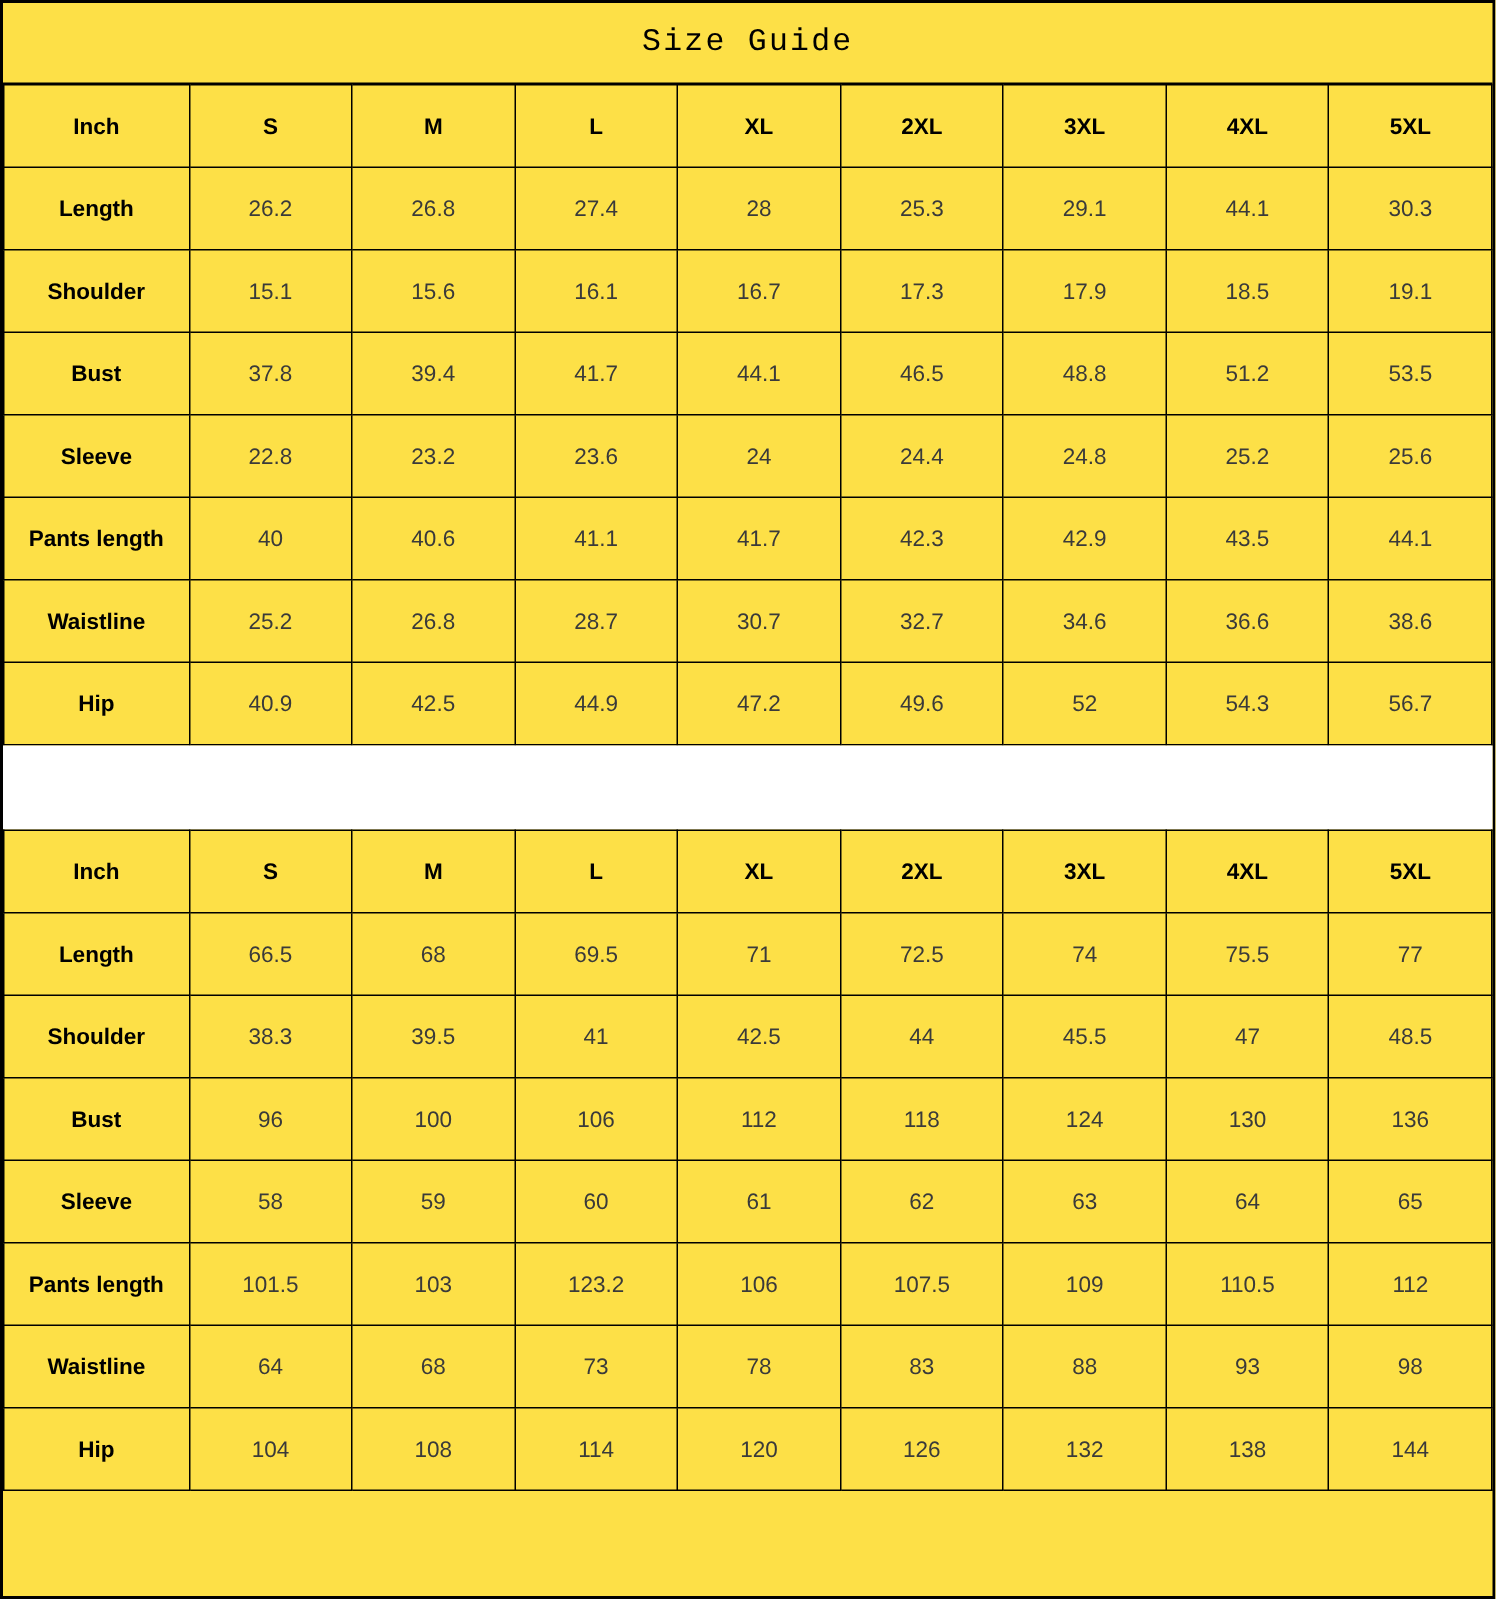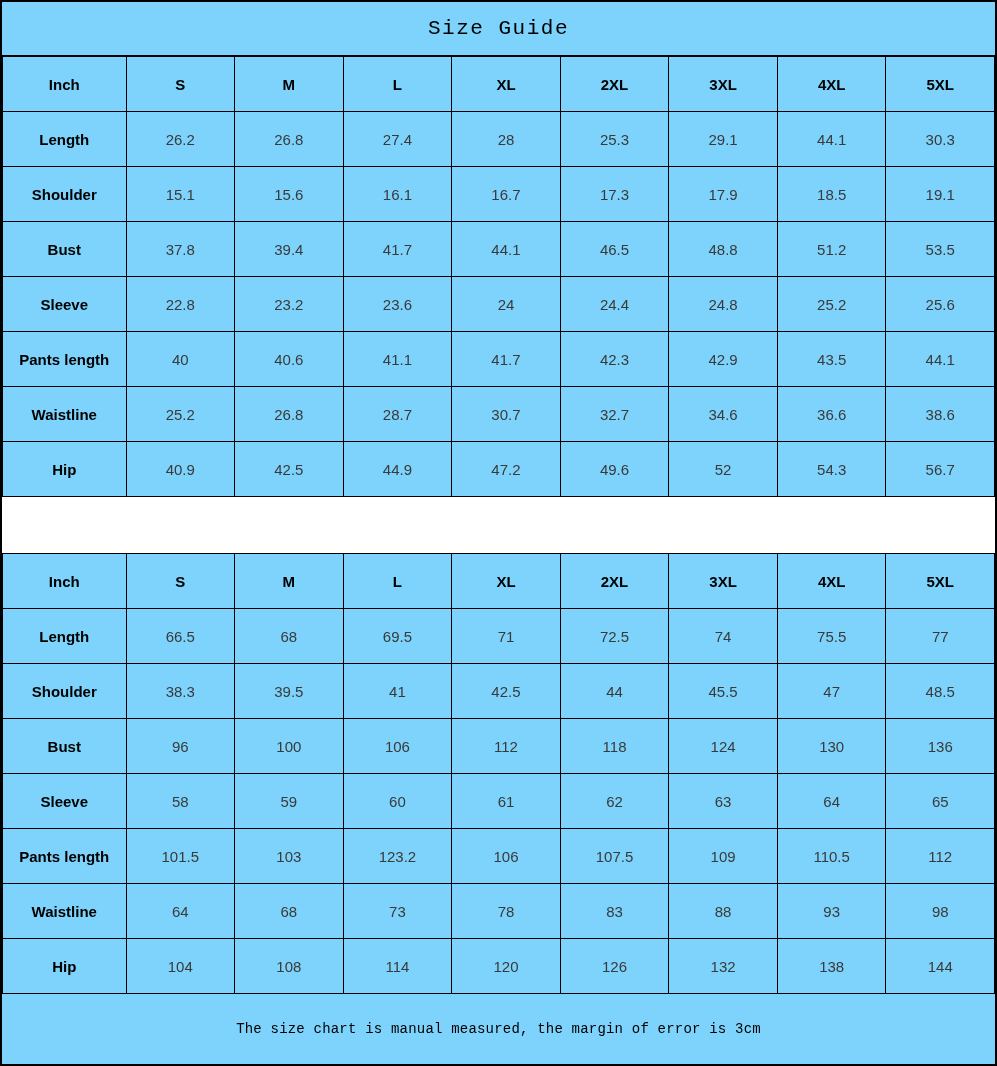--- a/index.html
+++ b/index.html
@@ -6,21 +6,21 @@
   html, body { background: #ffffff; }
   body {
     font-family: "Liberation Sans", sans-serif;
     width: 997px;
     height: 1066px;
   }
   .sheet {
     width: 997px;
     height: 1066px;
     border: 2px solid #000;
-    background: #7dd3fc;
+    background: #fde047;
     display: flex;
     flex-direction: column;
   }
   .title-row {
     height: 54px;
     flex: 0 0 54px;
     display: flex;
     align-items: center;
     justify-content: center;
     font-family: "Liberation Mono", "DejaVu Sans Mono", monospace;
@@ -261,15 +261,14 @@
           <td>114</td>
           <td>120</td>
           <td>126</td>
           <td>132</td>
           <td>138</td>
           <td>144</td>
         </tr>
       </tbody>
     </table>
 
-  <div class="footer-row">The size chart is manual measured, the margin of error is 3cm</div>
 
 </div>
 
 </body></html>

